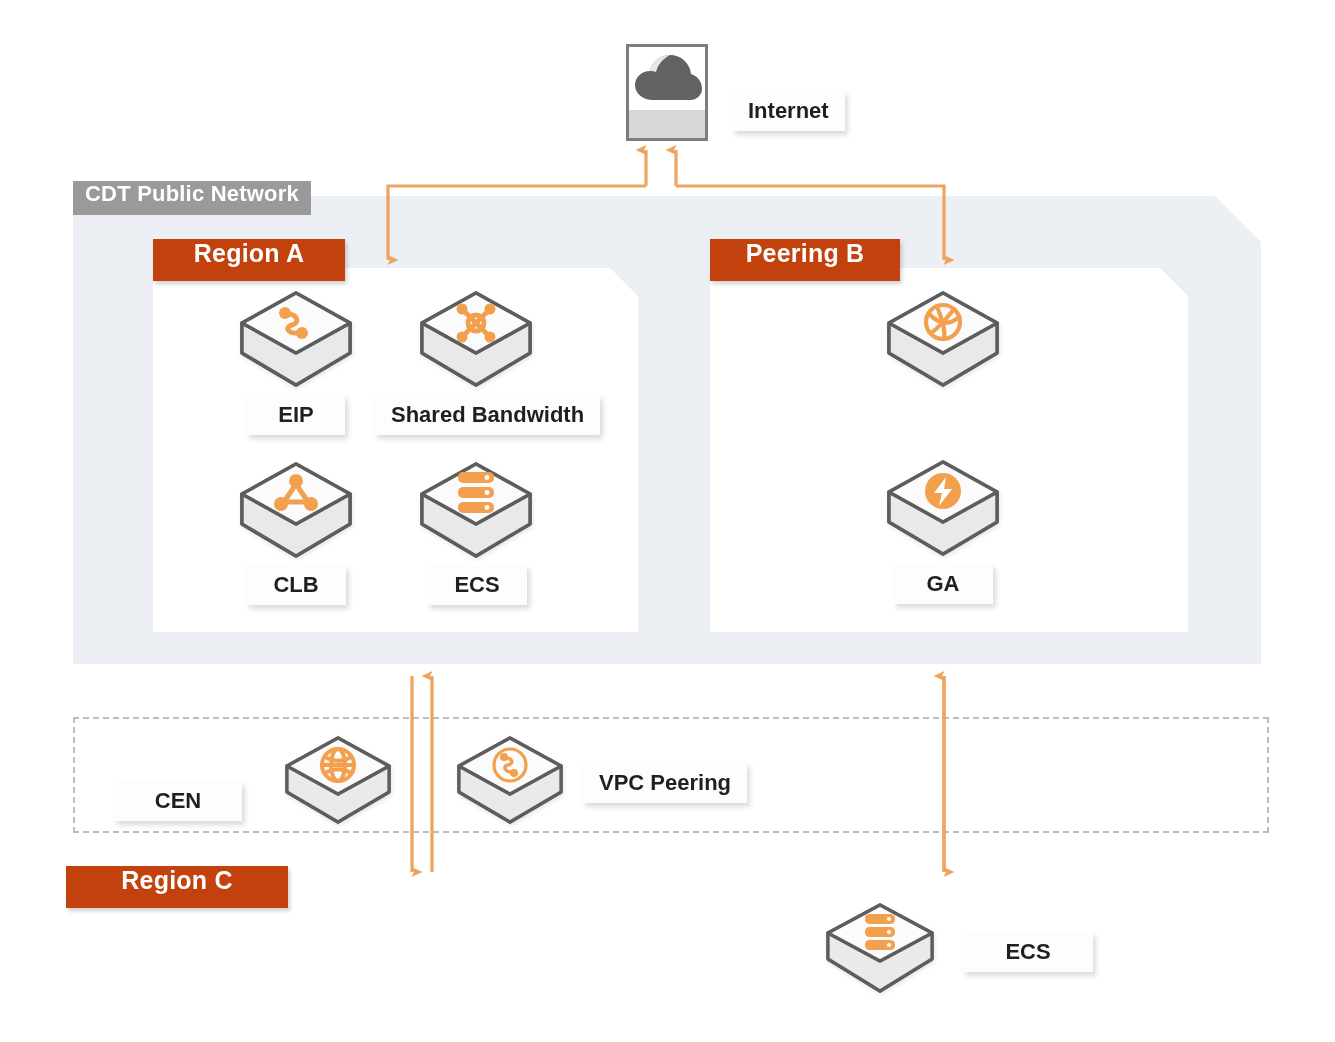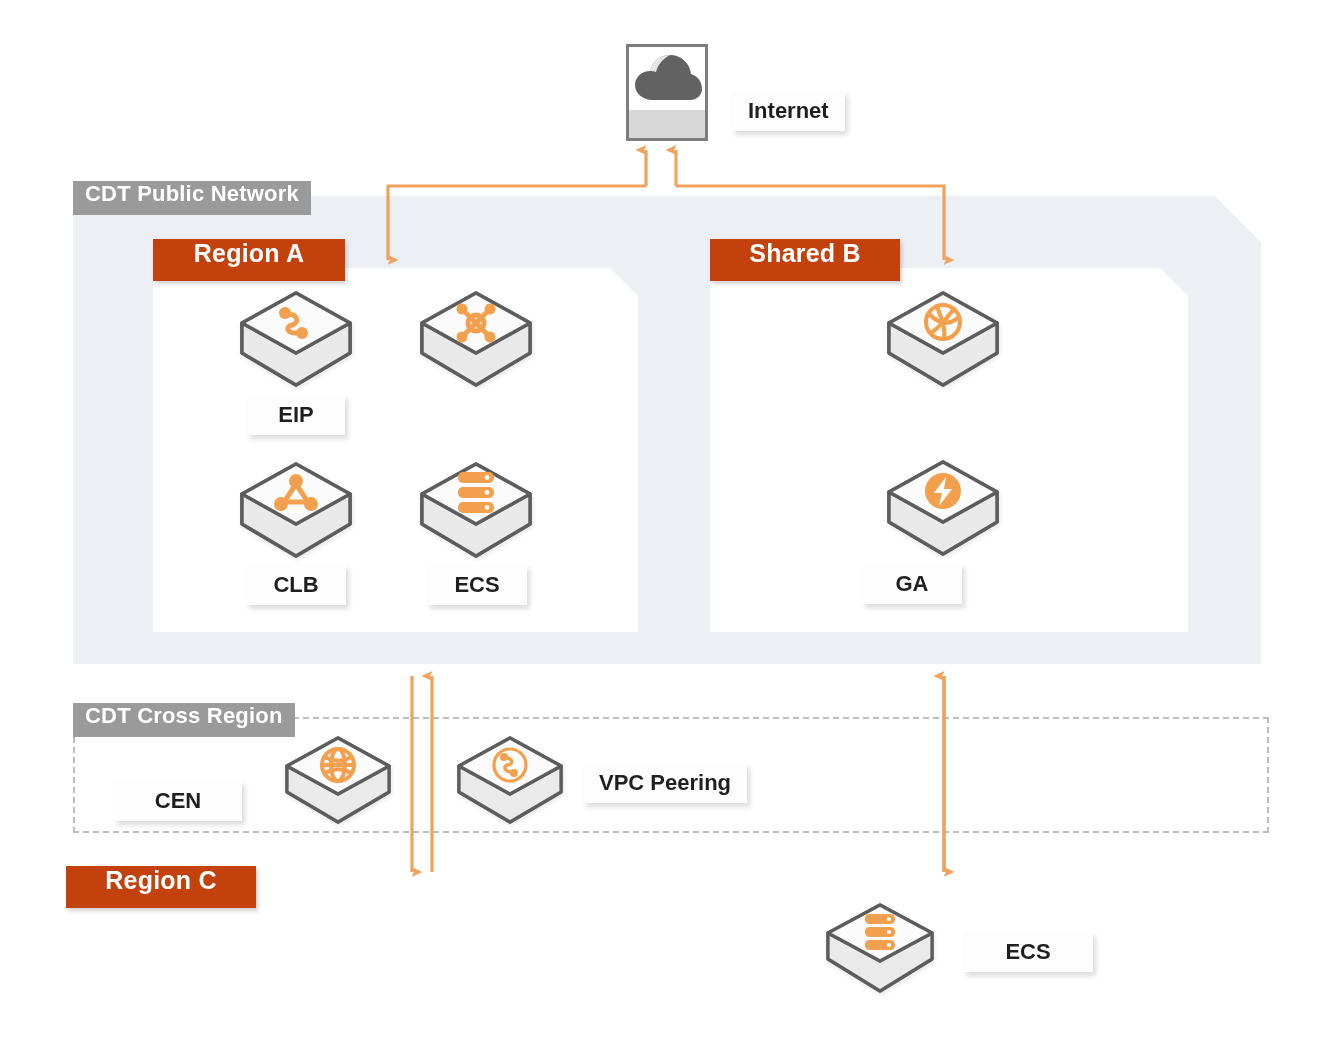--- a/index.html
+++ b/index.html
@@ -133,20 +133,23 @@
         <line x1="-11" y1="-11" x2="11" y2="11" stroke-width="5" stroke-linecap="round"></line>
         <line x1="11" y1="-11" x2="-11" y2="11" stroke-width="5" stroke-linecap="round"></line>
         <circle cx="-14" cy="-14" r="5.5" stroke="none"></circle>
         <circle cx="14" cy="-14" r="5.5" stroke="none"></circle>
         <circle cx="-14" cy="14" r="5.5" stroke="none"></circle>
         <circle cx="14" cy="14" r="5.5" stroke="none"></circle>
         <circle cx="0" cy="0" r="8" fill="none" stroke-width="5"></circle>
       </g>
     </svg>
   </div>
+  <div class="chip" style="left:375px; top:395px;">
+      <span>Shared Bandwidth</span>
+    </div>
 
   <div class="node" style="left:238px; top:460px;">
     <svg width="116" height="100" viewBox="0 0 116 100">
       <path d="M58 4 L112 34 L112 64 L58 96 L4 64 L4 34 Z" fill="#ffffff" stroke="#5d5d5d" stroke-width="3.5" stroke-linejoin="round"></path>
       <path d="M4 34 L58 64 L112 34 L112 64 L58 96 L4 64 Z" fill="#e9e9e9" stroke="#5d5d5d" stroke-width="3.5" stroke-linejoin="round"></path>
       <path d="M58 4 L112 34 L58 64 L4 34 Z" fill="#fbfbfb" stroke="#5d5d5d" stroke-width="3.5" stroke-linejoin="round"></path>
       <g transform="translate(58,33)" stroke="#f3a04e" fill="#f3a04e">
         <line x1="0" y1="-9" x2="-12" y2="9" stroke-width="5" stroke-linecap="round"></line>
         <line x1="0" y1="-9" x2="12" y2="9" stroke-width="5" stroke-linecap="round"></line>
         <line x1="-12" y1="9" x2="12" y2="9" stroke-width="5" stroke-linecap="round"></line>
@@ -174,21 +177,21 @@
         <circle cx="11" cy="14.5" r="2.4" fill="#ffffff"></circle>
       </g>
     </svg>
   </div>
   <div class="chip" style="left:427px; top:565px; width:100px;">
       <span>ECS</span>
     </div>
 
   <div class="panel notch-28" style="left:710px; top:268px; width:478px; height:364px;"></div>
   <div class="tag tag-dark" style="left:710px; top:239px; width:190px;">
-      <span>Shared B</span>
+      <span>Peering B</span>
     </div>
 
   <div class="node" style="left:885px; top:289px;">
     <svg width="116" height="100" viewBox="0 0 116 100">
       <path d="M58 4 L112 34 L112 64 L58 96 L4 64 L4 34 Z" fill="#ffffff" stroke="#5d5d5d" stroke-width="3.5" stroke-linejoin="round"></path>
       <path d="M4 34 L58 64 L112 34 L112 64 L58 96 L4 64 Z" fill="#e9e9e9" stroke="#5d5d5d" stroke-width="3.5" stroke-linejoin="round"></path>
       <path d="M58 4 L112 34 L58 64 L4 34 Z" fill="#fbfbfb" stroke="#5d5d5d" stroke-width="3.5" stroke-linejoin="round"></path>
       <g transform="translate(58,33)" fill="none" stroke="#f3a04e" stroke-width="4.2" stroke-linecap="round">
         <circle cx="0" cy="0" r="17"></circle>
         <path d="M-14 -8 C-4 2 6 4 16 -5"></path>
@@ -202,28 +205,25 @@
     <svg width="116" height="100" viewBox="0 0 116 100">
       <path d="M58 4 L112 34 L112 64 L58 96 L4 64 L4 34 Z" fill="#ffffff" stroke="#5d5d5d" stroke-width="3.5" stroke-linejoin="round"></path>
       <path d="M4 34 L58 64 L112 34 L112 64 L58 96 L4 64 Z" fill="#e9e9e9" stroke="#5d5d5d" stroke-width="3.5" stroke-linejoin="round"></path>
       <path d="M58 4 L112 34 L58 64 L4 34 Z" fill="#fbfbfb" stroke="#5d5d5d" stroke-width="3.5" stroke-linejoin="round"></path>
       <g transform="translate(58,33)">
         <circle cx="0" cy="0" r="18" fill="#f3a04e"></circle>
         <path d="M3 -14 L-9 2 L-1 2 L-4 15 L9 -2 L1 -2 Z" fill="#ffffff"></path>
       </g>
     </svg>
   </div>
-  <div class="chip" style="left:862px; top:564px; width:100px;">
+  <div class="chip" style="left:893px; top:564px; width:100px;">
       <span>GA</span>
     </div>
 
   <div class="dashed-zone" style="left:73px; top:717px; width:1196px; height:116px;"></div>
-  <div class="tag tag-grey" style="left:73px; top:703px;">
-      <span>CDT Cross Region</span>
-    </div>
 
   <div class="chip" style="left:114px; top:760px; width:128px;margin-top:21px;">
       <span>CEN</span>
     </div>
 
   <div class="node" style="left:283px; top:735px;">
     <svg width="110" height="90" viewBox="0 0 110 90">
       <path d="M55 3 L106 31 L106 57 L55 87 L4 57 L4 31 Z" fill="#ffffff" stroke="#5d5d5d" stroke-width="3.3" stroke-linejoin="round"></path>
       <path d="M4 31 L55 59 L106 31 L106 57 L55 87 L4 57 Z" fill="#eaeaea" stroke="#5d5d5d" stroke-width="3.3" stroke-linejoin="round"></path>
       <path d="M55 3 L106 31 L55 59 L4 31 Z" fill="#fbfbfb" stroke="#5d5d5d" stroke-width="3.3" stroke-linejoin="round"></path>
@@ -249,21 +249,21 @@
         <circle cx="4" cy="8" r="4" fill="#f3a04e"></circle>
       </g>
     </svg>
   </div>
 
   <div class="chip" style="left:583px; top:763px;">
       <span>VPC Peering</span>
     </div>
 
   <div class="panel notch-46" style="left:66px; top:880px; width:1172px; height:128px;"></div>
-  <div class="tag tag-dark" style="left:66px; top:866px; width:190px;">
+  <div class="tag tag-dark" style="left:66px; top:866px; width:222px;">
       <span>Region C</span>
     </div>
 
   <div class="node" style="left:824px; top:902px;">
     <svg width="112" height="92" viewBox="0 0 112 92">
       <path d="M56 3 L108 31 L108 57 L56 89 L4 57 L4 31 Z" fill="#ffffff" stroke="#5d5d5d" stroke-width="3.3" stroke-linejoin="round"></path>
       <path d="M4 31 L56 59 L108 31 L108 57 L56 89 L4 57 Z" fill="#eaeaea" stroke="#5d5d5d" stroke-width="3.3" stroke-linejoin="round"></path>
       <path d="M56 3 L108 31 L56 59 L4 31 Z" fill="#fbfbfb" stroke="#5d5d5d" stroke-width="3.3" stroke-linejoin="round"></path>
       <g transform="translate(56,30)">
         <rect x="-15" y="-18" width="30" height="10" rx="4.5" fill="#f3a04e"></rect>

